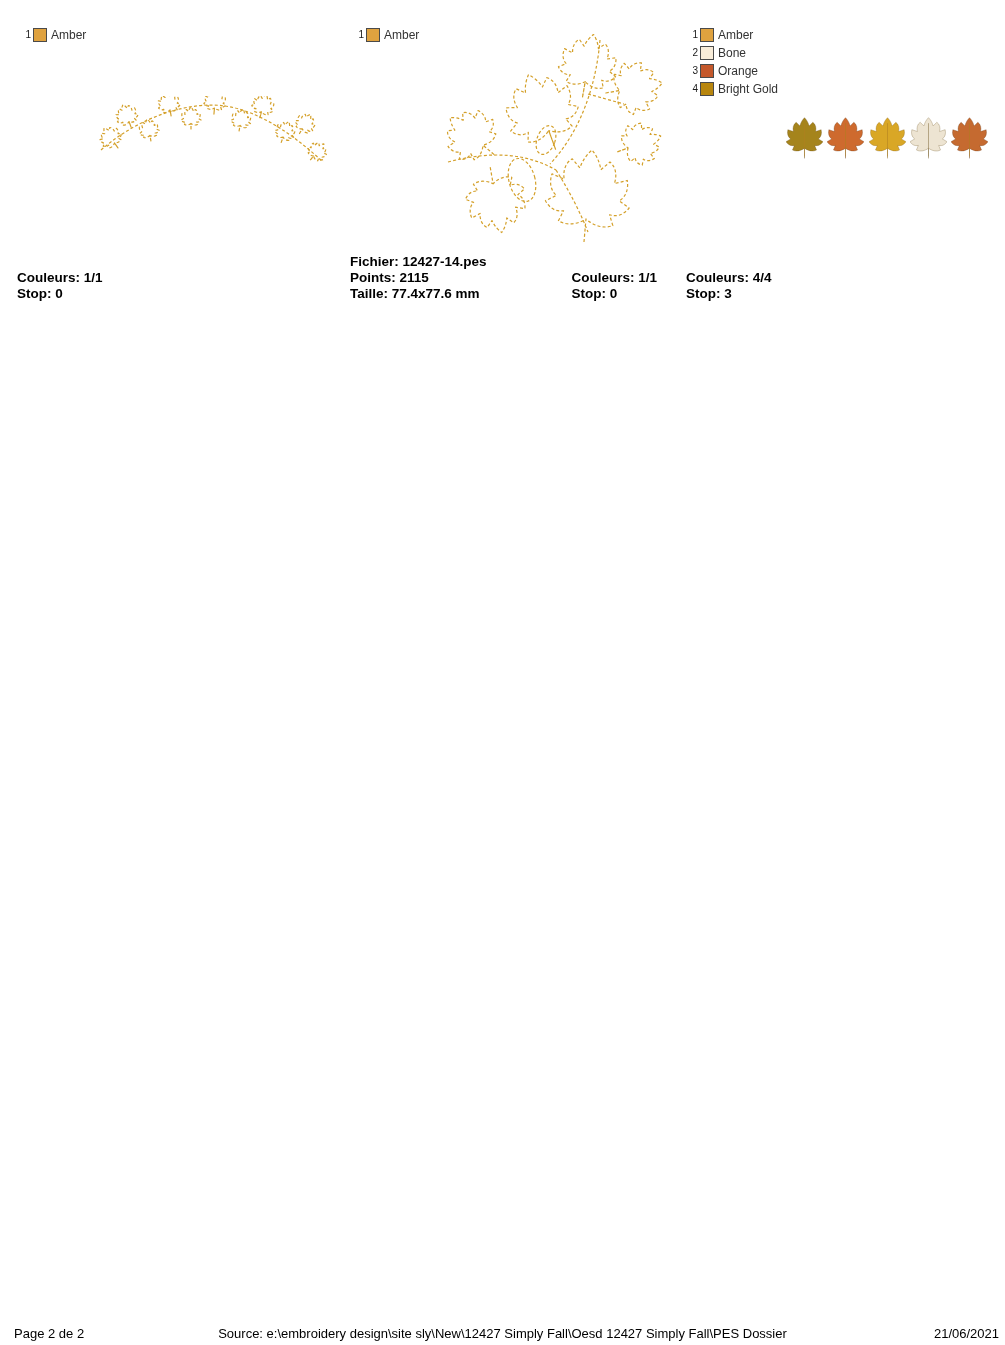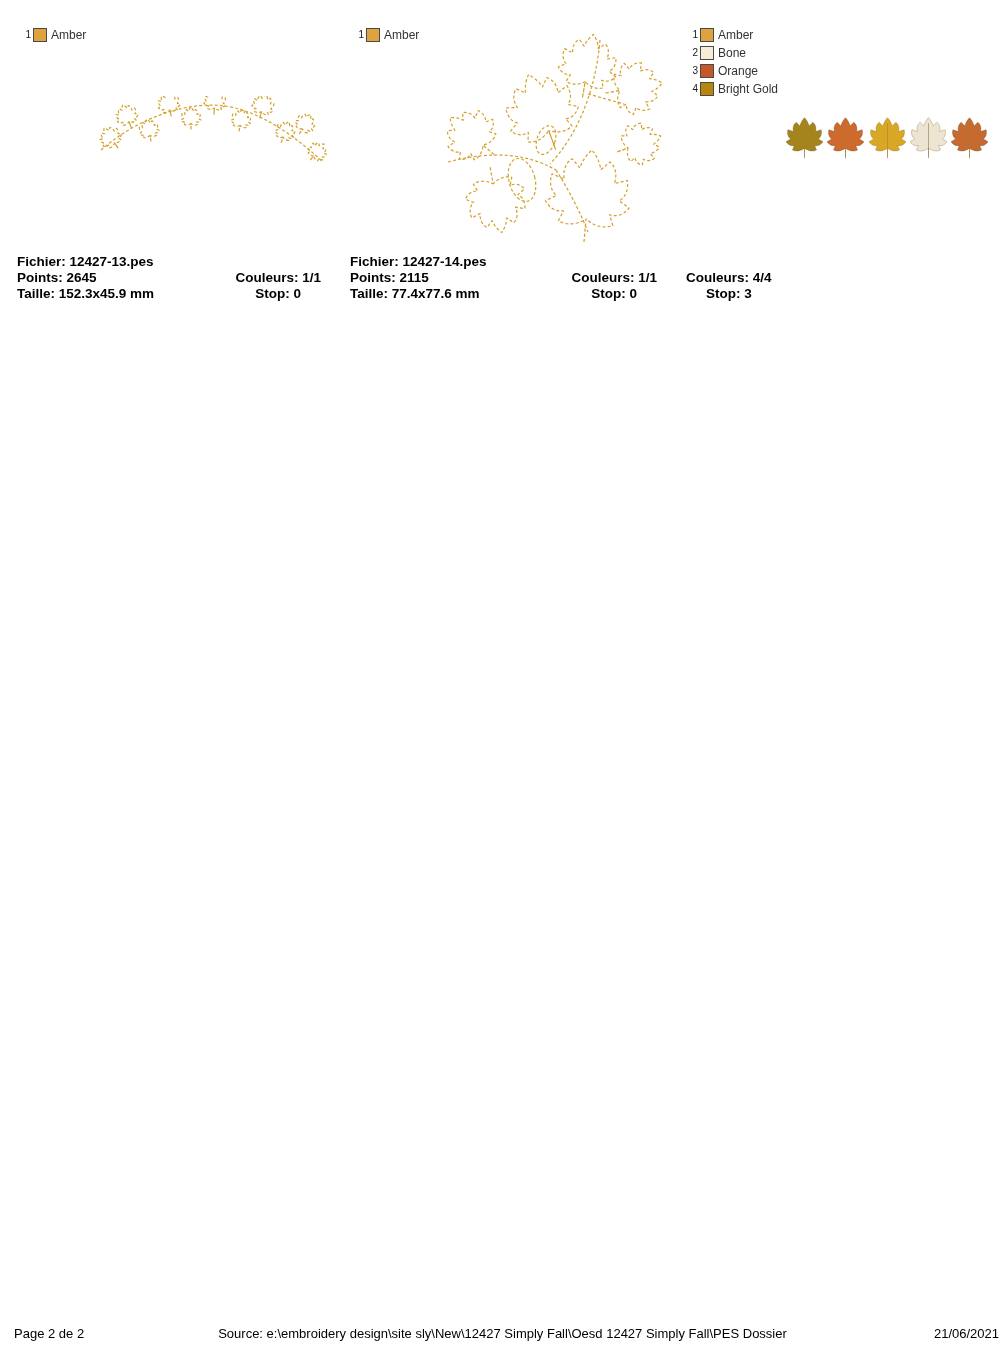--- a/index.html
+++ b/index.html
@@ -19,21 +19,21 @@
   
   .design-svg { position:absolute; }
   #design-garland { left:95px;  top:96px;  width:235px; height:80px; }
   #design-corner  { left:438px; top:32px;  width:230px; height:210px; }
   #leaf-row { position:absolute; left:786px; top:114px; width:202px; height:48px;
               display:flex; justify-content:space-between; align-items:center; }
   .mini-leaf { width:37px; height:44px; }
   
   .info { position:absolute; top:254px; display:flex; justify-content:space-between;
           font-weight:bold; font-size:13.5px; line-height:16px; white-space:nowrap; }
-  .info-right { text-align:center; margin-top:16px; }
+  .info-right { text-align:left; margin-top:16px; }
   #info-1 { left:17px;  width:304px; }
   #info-2 { left:350px; width:307px;gap:20px; }
   #info-3 { left:686px; width:304px; }
   
   .footer { position:absolute; left:0; right:0; bottom:3px; height:16px; font-size:13px; color:#000; }
   .footer-page   { position:absolute; left:14px; }
   .footer-source { position:absolute; left:0; right:0; text-align:center; }
   .footer-date   { position:absolute; right:6px; }
   .defs-holder { position:absolute; width:0; height:0; overflow:hidden; }
 </style>
@@ -139,25 +139,20 @@
       <use href="#leaf" stroke="rgba(150,130,90,0.5)" stroke-width="0.8" fill="#EDE4D2"></use>
       <path d="M20 42 L20 6" stroke="rgba(150,130,90,0.7)" stroke-width="1" fill="none"></path>
     </svg>
     <svg class="mini-leaf" viewBox="0 0 40 44">
       <use href="#leaf" stroke="rgba(90,40,0,0.35)" stroke-width="0.8" fill="#C56A30"></use>
       <path d="M20 42 L20 6" stroke-width="1" fill="none" opacity="0.6" stroke="#B07F1E"></path>
     </svg>
   </div>
 
   <div class="info" id="info-1">
-    <div class="info-left">
-      <div>Fichier: 12427-13.pes</div>
-      <div>Points: 2645</div>
-      <div>Taille: 152.3x45.9 mm</div>
-    </div>
     <div class="info-right">
       <div>Couleurs: 1/1</div>
       <div>Stop: 0</div>
     </div>
   </div>
 
   <div class="info" id="info-2">
     <div class="info-left">
       <div>Fichier: 12427-14.pes</div>
       <div>Points: 2115</div>

